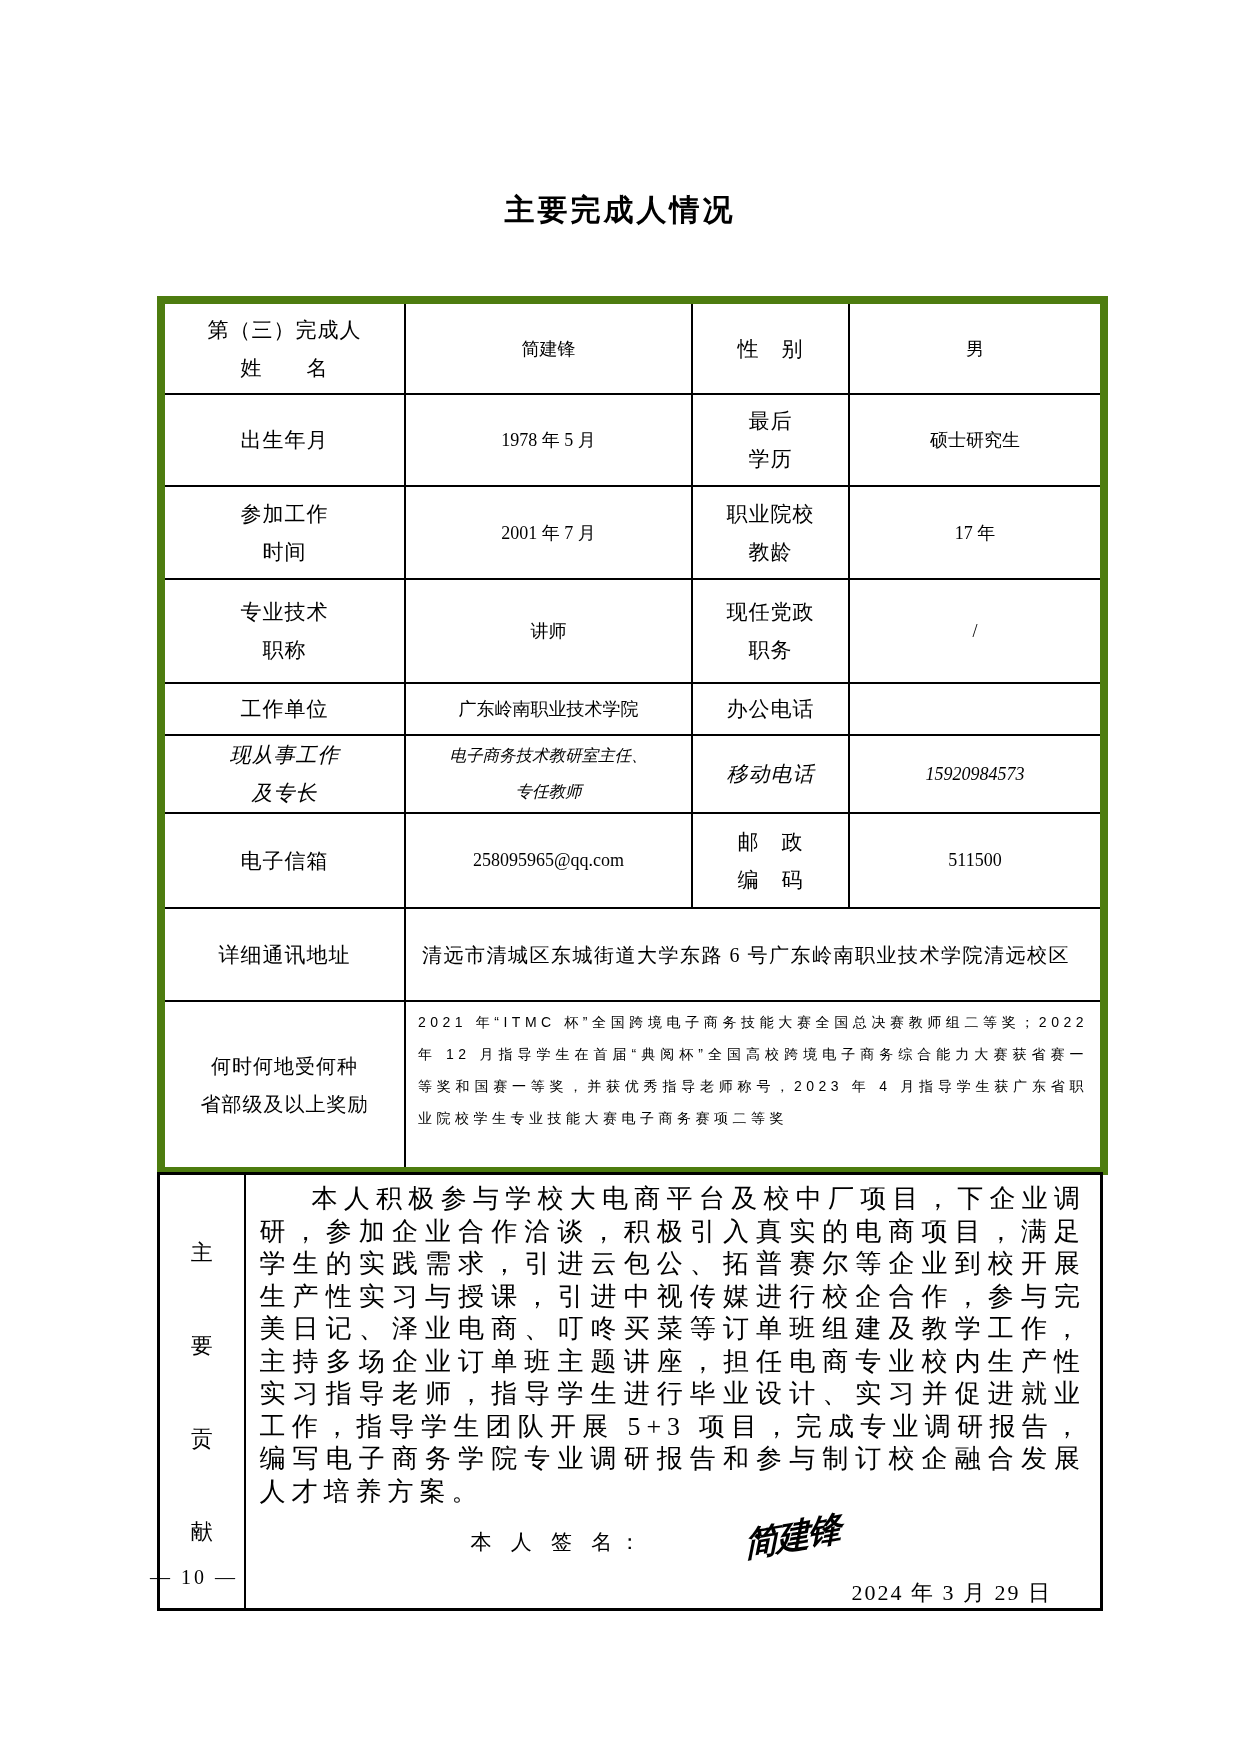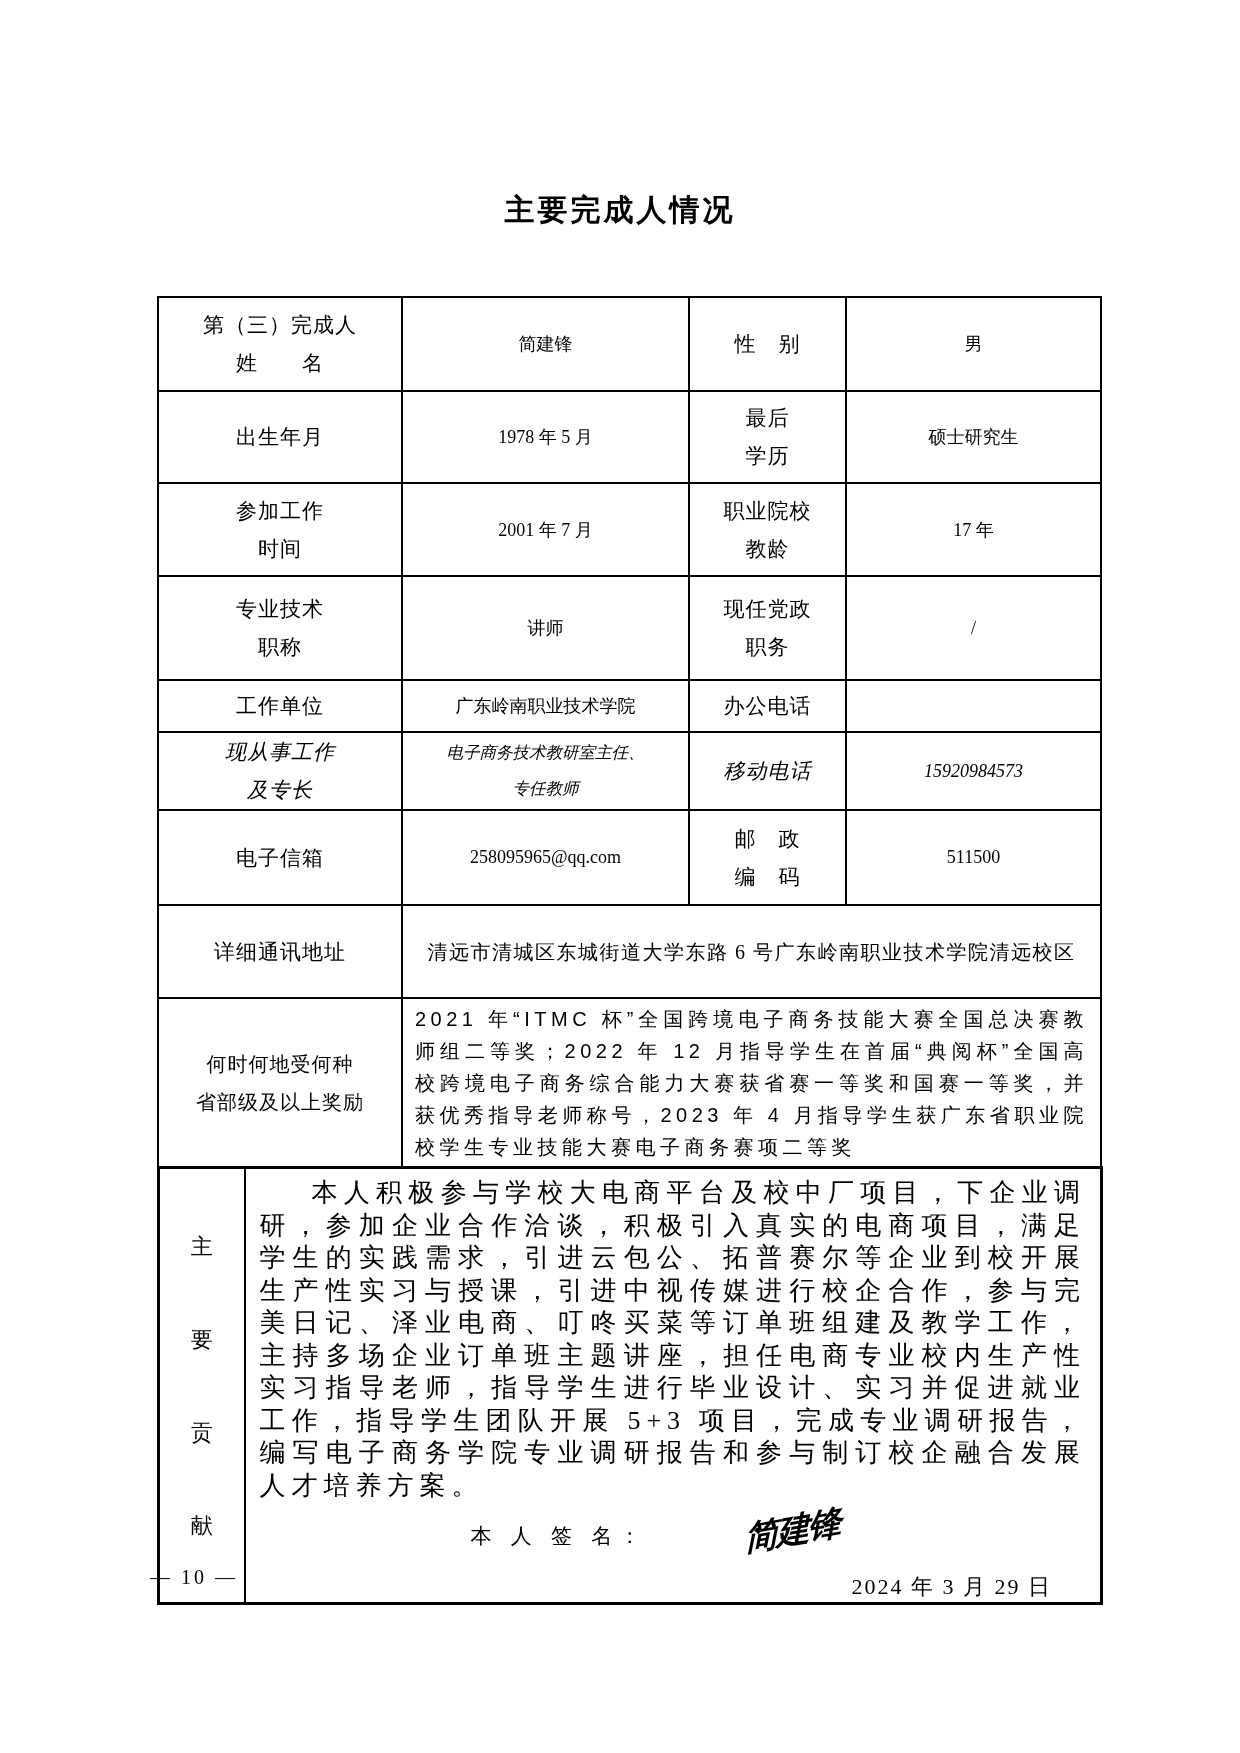--- a/index.html
+++ b/index.html
@@ -11,44 +11,44 @@
     overflow: hidden;
   }
   .page-title {
     position: absolute; top: 190px; left: 0; width: 100%;
     text-align: center;
     font-family: "Liberation Sans", sans-serif;
     font-weight: bold; font-size: 30px; letter-spacing: 3px;
   }
   .tbl-wrap { position: absolute; left: 157px; top: 296px; }
   table { border-collapse: collapse; table-layout: fixed; }
-  #tblA { width: 943px; border: 2px solid #4d7c0f; }
+  #tblA { width: 943px; border: 8px solid #4d7c0f; }
   #tblB { width: 943px; border: 3px solid #000; margin-top: -3px; }
   td { border: 2px solid #000; padding: 0; vertical-align: middle; overflow: hidden; }
   .colA1 { width: 244px; } .colA2 { width: 287px; } .colA3 { width: 157px; } .colA4 { width: 255px; }
   .colB1 { width: 86px; }  .colB2 { width: 857px; }
   tr.r1 { height: 94px; } tr.r2 { height: 92px; } tr.r3 { height: 93px; }
   tr.r4 { height: 104px; } tr.r5 { height: 52px; } tr.r6 { height: 68px; font-style: italic; }
   tr.r7 { height: 95px; margin-left: 20px; } tr.r8 { height: 93px; } tr.r9 { height: 170px; }
   tr.r10 { height: 374px; }
   .lbl {
     text-align: center; font-size: 21px; line-height: 38px;
     white-space: pre-line; letter-spacing: 1px;
   }
   .val { text-align: center; font-size: 18px; white-space: pre-line; }
   .val-2line { line-height: 36px; font-size: 16.5px; }
   .addr-val {
-    text-align: center; font-size: 20px; line-height: 40px;
+    text-align: left; font-size: 20px; line-height: 40px;
     letter-spacing: 1.5px; padding: 4px 16px; white-space: normal;
   }
   .awards-lbl { font-size: 20px; line-height: 38px; }
   .awards-val {
     text-align: justify; text-align-last: left;
     font-family: "Liberation Sans", sans-serif;
-    font-size: 20px; line-height: 32px; letter-spacing: 4.5px;
+    font-size: 14px; line-height: 32px; letter-spacing: 4.5px;
     padding: 4px 12px; vertical-align: top;
   }
   .contrib-lbl {
     text-align: center; font-size: 22px; line-height: 93px;
     white-space: pre-line;
   }
   .contrib-cell { vertical-align: top; }
   .contrib-text {
     text-align: justify; text-align-last: left;
     font-size: 26px; line-height: 32.5px; letter-spacing: 6px;

